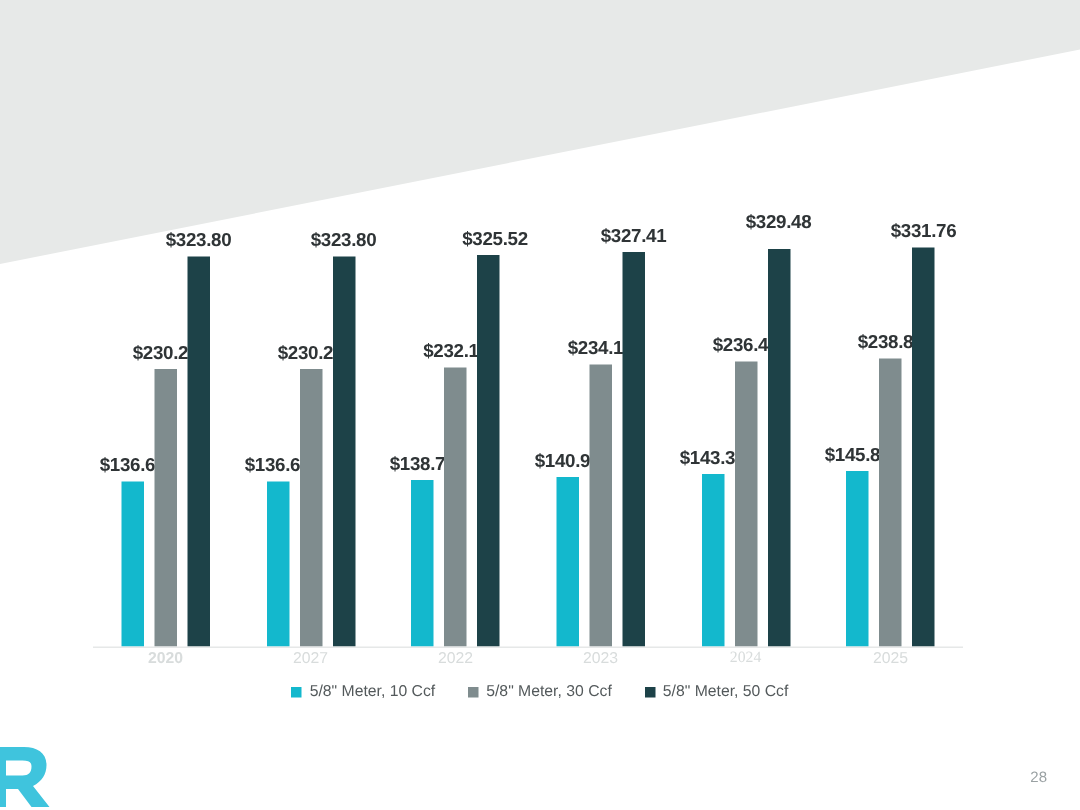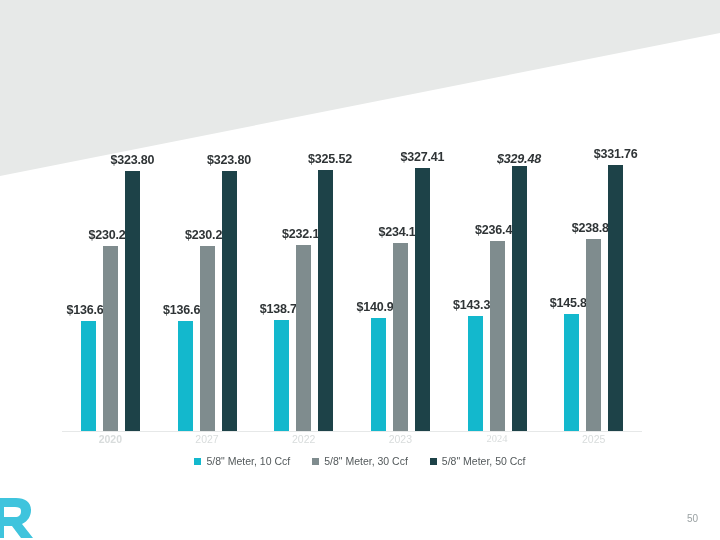--- a/index.html
+++ b/index.html
@@ -187,21 +187,21 @@
         <div class="bar-label" style="left: 316.333px; bottom: 117.147px;">$140.93</div>
         <div class="bar-label" style="left: 338.333px; bottom: 192.005px;">$234.17</div>
         <div class="bar-label" style="left: 360.333px; bottom: 266.863px;">$327.41</div>
         <div class="group" style="left: 308.833px; width: 59px;">
           <div class="bar" title="5/8&quot; Meter, 10 Ccf 2023: $140.93" style="left: 0px; width: 15px; height: 113.147px; background: rgb(19, 184, 205);"></div>
           <div class="bar" title="5/8&quot; Meter, 30 Ccf 2023: $234.17" style="left: 22px; width: 15px; height: 188.005px; background: rgb(127, 140, 142);"></div>
           <div class="bar" title="5/8&quot; Meter, 50 Ccf 2023: $327.41" style="left: 44px; width: 15px; height: 262.863px; background: rgb(29, 66, 72);"></div>
         </div>
         <div class="bar-label" style="left: 413px; bottom: 119.057px;">$143.31</div>
         <div class="bar-label" style="left: 435px; bottom: 193.795px;">$236.40</div>
-        <div class="bar-label" style="left: 457px; bottom: 265px; font-style: italic;">$329.48</div>
+        <div class="bar-label" style="left: 457px; bottom: 276px;">$329.48</div>
         <div class="group" style="left: 405.5px; width: 59px;">
           <div class="bar" title="5/8&quot; Meter, 10 Ccf 2024: $143.31" style="left: 0px; width: 15px; height: 115.057px; background: rgb(19, 184, 205);"></div>
           <div class="bar" title="5/8&quot; Meter, 30 Ccf 2024: $236.40" style="left: 22px; width: 15px; height: 189.795px; background: rgb(127, 140, 142);"></div>
           <div class="bar" title="5/8&quot; Meter, 50 Ccf 2024: $329.48" style="left: 44px; width: 15px; height: 264.525px; background: rgb(29, 66, 72);"></div>
         </div>
         <div class="bar-label" style="left: 509.667px; bottom: 121.089px;">$145.84</div>
         <div class="bar-label" style="left: 531.667px; bottom: 195.722px;">$238.80</div>
         <div class="bar-label" style="left: 553.667px; bottom: 270.356px; margin-top: 32px;">$331.76</div>
         <div class="group" style="left: 502.167px; width: 59px;">
           <div class="bar" title="5/8&quot; Meter, 10 Ccf 2025: $145.84" style="left: 0px; width: 15px; height: 117.089px; background: rgb(19, 184, 205);"></div>
@@ -234,15 +234,15 @@
           <span class="legend-swatch" style="background: rgb(29, 66, 72);"></span>
           <span class="legend-text">5/8" Meter, 50 Ccf</span>
         </div>
       </div>
   </div>
 
   <svg id="logo" viewBox="0 0 60 60">
     <path d="M4 6 L4 46 L14 46 L14 34 L22 34 L31 46 L43 46 L32 32 C38 29 41 24 41 18 C41 10 35 6 26 6 Z M14 15 L25 15 C29 15 31 16 31 19 C31 23 29 25 25 25 L14 25 Z" fill="#3fc4dd"></path>
   </svg>
 
-  <div id="page-number">50</div>
+  <div id="page-number">28</div>
 
 </div>
 
 </body></html>

